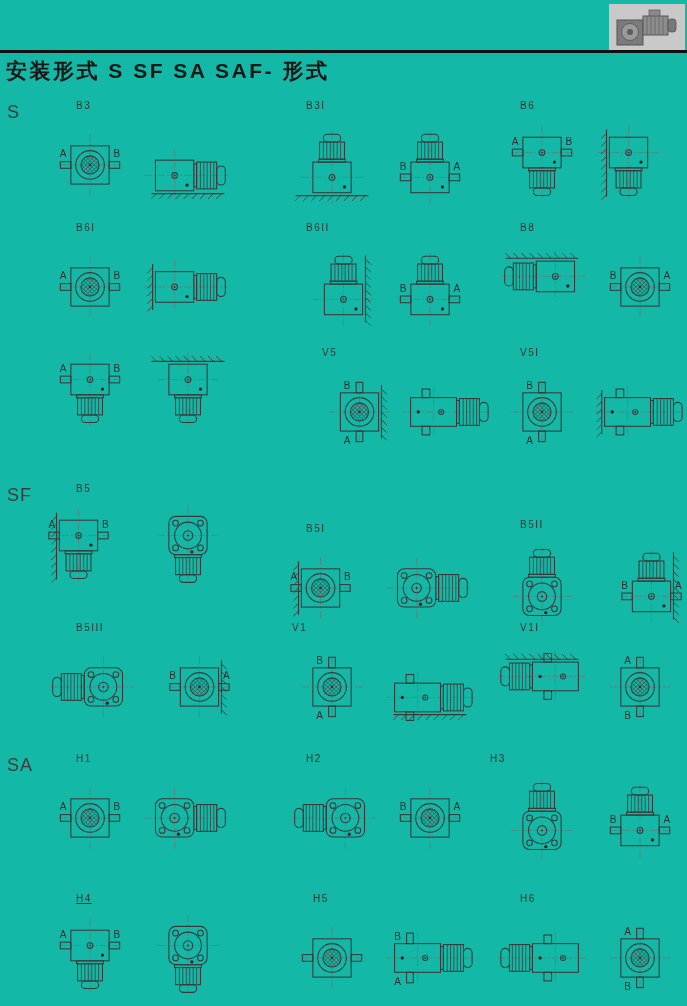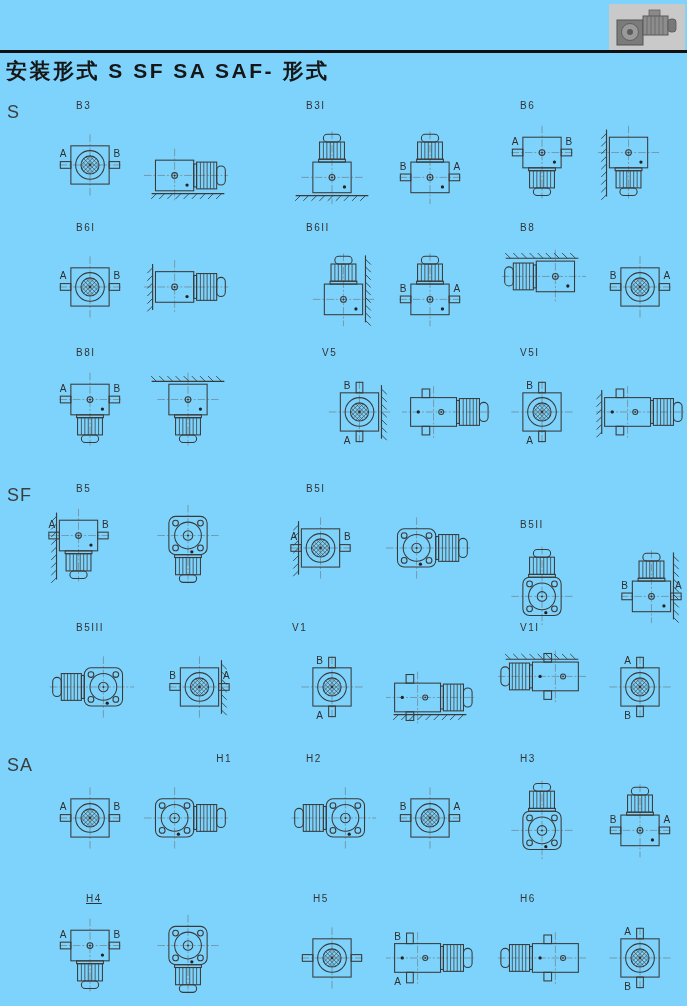--- a/index.html
+++ b/index.html
@@ -1,17 +1,17 @@
 <!DOCTYPE html>
 <html><head>
 <meta charset="utf-8">
 <style>
   html,body{margin:0;padding:0;background:#ffffff;}
   body{width:687px;height:1006px;font-family:"Liberation Sans",sans-serif;}
-  .page{position:relative;width:687px;height:1006px;background:#7dd3fc;overflow:hidden;}
+  .page{position:relative;width:687px;height:1006px;background:#14b8a6;overflow:hidden;}
   .photo{position:absolute;top:4px;right:2px;width:76px;height:47px;}
   .rule{position:absolute;top:50px;left:0;width:687px;height:3px;background:#101010;}
   .title{position:absolute;top:57px;left:6px;margin:0;font-size:21px;font-weight:bold;
          color:#161616;letter-spacing:2.5px;white-space:nowrap;}
   #sections{position:absolute;top:0;left:0;width:687px;height:1006px;}
   .section-label{position:absolute;left:7px;font-size:18px;color:#3c3c3c;letter-spacing:1px;}
   .cell{position:absolute;}
   .cell .code{font-size:10px;color:#333;letter-spacing:1.5px;height:20px;}
   .views{display:flex;gap:10px;margin-left:8px;}
   svg text{font-family:"Liberation Sans",sans-serif;}
@@ -374,21 +374,20 @@
             </g>
             <circle cx="46" cy="47" r="1.4" fill="#333"></circle>
             <rect x="15" y="43.5" width="11" height="7" fill="none" stroke="#3a3a3a" stroke-width="1.1"></rect>
             <text x="18" y="39" font-size="10.5" fill="#2f2f2f" text-anchor="middle">B</text>
             <rect x="66" y="43.5" width="11" height="7" fill="none" stroke="#3a3a3a" stroke-width="1.1"></rect>
             <text x="74" y="39" font-size="10.5" fill="#2f2f2f" text-anchor="middle">A</text>
           </svg>
         </div>
       </div>
       <div class="cell" style="left: 38px; top: 347px;">
-        <div class="code" style="margin-left: 38px;">B8I</div>
         <div class="views">
           <svg width="88" height="88" viewBox="0 0 92 92">
             <line x1="14" y1="34" x2="78" y2="34" stroke="#6f6f6f" stroke-width="0.6" stroke-dasharray="8 2 2 2"></line>
             <line x1="46" y1="6" x2="46" y2="82" stroke="#6f6f6f" stroke-width="0.6" stroke-dasharray="8 2 2 2"></line>
             <rect x="26" y="18" width="40" height="32" fill="none" stroke="#3a3a3a" stroke-width="1.1"></rect>
             <circle cx="46" cy="34" r="3" fill="none" stroke="#3a3a3a" stroke-width="1.1"></circle>
             <circle cx="46" cy="34" r="1" fill="#333"></circle>
             <circle cx="59" cy="44" r="1.7" fill="#222"></circle>
             <rect x="32" y="50" width="28" height="3" fill="none" stroke="#3a3a3a" stroke-width="1.1"></rect>
             <rect x="33" y="53" width="26" height="18" fill="none" stroke="#3a3a3a" stroke-width="1.1"></rect>
@@ -605,21 +604,21 @@
             <line x1="40.6" y1="57" x2="40.6" y2="75" stroke="#3a3a3a" stroke-width="0.8"></line>
             <line x1="44.2" y1="57" x2="44.2" y2="75" stroke="#3a3a3a" stroke-width="0.8"></line>
             <line x1="47.8" y1="57" x2="47.8" y2="75" stroke="#3a3a3a" stroke-width="0.8"></line>
             <line x1="51.4" y1="57" x2="51.4" y2="75" stroke="#3a3a3a" stroke-width="0.8"></line>
             <line x1="55" y1="57" x2="55" y2="75" stroke="#3a3a3a" stroke-width="0.8"></line>
             <rect x="37" y="75" width="18" height="8" rx="4" fill="none" stroke="#3a3a3a" stroke-width="1.1"></rect>
           </svg>
         </div>
       </div>
       <div class="cell" style="left: 280px; top: 483px;">
-        <div class="code" style="margin-left: 26px;">B5I</div>
+        <div class="code" style="margin-left: 26px; margin-top: 40px;">B5I</div>
         <div class="views">
           <svg width="88" height="88" viewBox="0 0 92 92">
             <defs>
               <clipPath id="c20">
                 <circle cx="34" cy="47" r="9.5"></circle>
               </clipPath>
             </defs>
             <line x1="2" y1="47" x2="66" y2="47" stroke="#6f6f6f" stroke-width="0.6" stroke-dasharray="8 2 2 2"></line>
             <line x1="34" y1="15" x2="34" y2="79" stroke="#6f6f6f" stroke-width="0.6" stroke-dasharray="8 2 2 2"></line>
             <rect x="14" y="27" width="40" height="40" fill="none" stroke="#3a3a3a" stroke-width="1.1"></rect>
@@ -913,21 +912,21 @@
             </g>
             <circle cx="46" cy="47" r="1.4" fill="#333"></circle>
             <rect x="42.5" y="16" width="7" height="11" fill="none" stroke="#3a3a3a" stroke-width="1.1"></rect>
             <text x="33" y="23" font-size="10.5" fill="#2f2f2f" text-anchor="middle">A</text>
             <rect x="42.5" y="67" width="7" height="11" fill="none" stroke="#3a3a3a" stroke-width="1.1"></rect>
             <text x="33" y="80" font-size="10.5" fill="#2f2f2f" text-anchor="middle">B</text>
           </svg>
         </div>
       </div>
       <div class="section-label" style="top: 755px;">SA</div>
-      <div class="cell" style="left: 38px; top: 753px; text-align: right;">
+      <div class="cell" style="left: 38px; top: 753px;">
         <div class="code" style="margin-left: 38px;">H1</div>
         <div class="views">
           <svg width="88" height="88" viewBox="0 0 92 92">
             <defs>
               <clipPath id="c30">
                 <circle cx="46" cy="47" r="9.5"></circle>
               </clipPath>
             </defs>
             <line x1="14" y1="47" x2="78" y2="47" stroke="#6f6f6f" stroke-width="0.6" stroke-dasharray="8 2 2 2"></line>
             <line x1="46" y1="15" x2="46" y2="79" stroke="#6f6f6f" stroke-width="0.6" stroke-dasharray="8 2 2 2"></line>
@@ -1024,21 +1023,21 @@
             </g>
             <circle cx="46" cy="47" r="1.4" fill="#333"></circle>
             <rect x="15" y="43.5" width="11" height="7" fill="none" stroke="#3a3a3a" stroke-width="1.1"></rect>
             <text x="18" y="39" font-size="10.5" fill="#2f2f2f" text-anchor="middle">B</text>
             <rect x="66" y="43.5" width="11" height="7" fill="none" stroke="#3a3a3a" stroke-width="1.1"></rect>
             <text x="74" y="39" font-size="10.5" fill="#2f2f2f" text-anchor="middle">A</text>
           </svg>
         </div>
       </div>
       <div class="cell" style="left: 490px; top: 753px;">
-        <div class="code" style="margin-left: 30px;">H3</div>
+        <div class="code" style="">H3</div>
         <div class="views">
           <svg width="88" height="88" viewBox="0 0 92 92">
             <line x1="14" y1="60" x2="78" y2="60" stroke="#6f6f6f" stroke-width="0.6" stroke-dasharray="8 2 2 2"></line>
             <line x1="46" y1="8" x2="46" y2="92" stroke="#6f6f6f" stroke-width="0.6" stroke-dasharray="8 2 2 2"></line>
             <rect x="26" y="40" width="40" height="40" rx="7" fill="none" stroke="#3a3a3a" stroke-width="1.1"></rect>
             <circle cx="46" cy="60" r="14" fill="none" stroke="#3a3a3a" stroke-width="1.1"></circle>
             <circle cx="46" cy="60" r="5" fill="none" stroke="#3a3a3a" stroke-width="1.1"></circle>
             <circle cx="46" cy="60" r="1" fill="#333"></circle>
             <circle cx="33" cy="47" r="3" fill="none" stroke="#3a3a3a" stroke-width="1.1"></circle>
             <circle cx="59" cy="47" r="3" fill="none" stroke="#3a3a3a" stroke-width="1.1"></circle>
@@ -1072,21 +1071,21 @@
             <line x1="55" y1="23" x2="55" y2="41" stroke="#3a3a3a" stroke-width="0.8"></line>
             <rect x="37" y="15" width="18" height="8" rx="4" fill="none" stroke="#3a3a3a" stroke-width="1.1"></rect>
             <rect x="15" y="56.5" width="11" height="7" fill="none" stroke="#3a3a3a" stroke-width="1.1"></rect>
             <text x="18" y="52" font-size="10.5" fill="#2f2f2f" text-anchor="middle">B</text>
             <rect x="66" y="56.5" width="11" height="7" fill="none" stroke="#3a3a3a" stroke-width="1.1"></rect>
             <text x="74" y="52" font-size="10.5" fill="#2f2f2f" text-anchor="middle">A</text>
           </svg>
         </div>
       </div>
       <div class="cell" style="left: 38px; top: 893px;">
-        <div class="code" style="margin-left: 48px; text-decoration: underline;">H4</div>
+        <div class="code" style="margin-left: 38px; text-decoration: underline;">H4</div>
         <div class="views">
           <svg width="88" height="88" viewBox="0 0 92 92">
             <line x1="14" y1="34" x2="78" y2="34" stroke="#6f6f6f" stroke-width="0.6" stroke-dasharray="8 2 2 2"></line>
             <line x1="46" y1="6" x2="46" y2="82" stroke="#6f6f6f" stroke-width="0.6" stroke-dasharray="8 2 2 2"></line>
             <rect x="26" y="18" width="40" height="32" fill="none" stroke="#3a3a3a" stroke-width="1.1"></rect>
             <circle cx="46" cy="34" r="3" fill="none" stroke="#3a3a3a" stroke-width="1.1"></circle>
             <circle cx="46" cy="34" r="1" fill="#333"></circle>
             <circle cx="59" cy="44" r="1.7" fill="#222"></circle>
             <rect x="32" y="50" width="28" height="3" fill="none" stroke="#3a3a3a" stroke-width="1.1"></rect>
             <rect x="33" y="53" width="26" height="18" fill="none" stroke="#3a3a3a" stroke-width="1.1"></rect>

